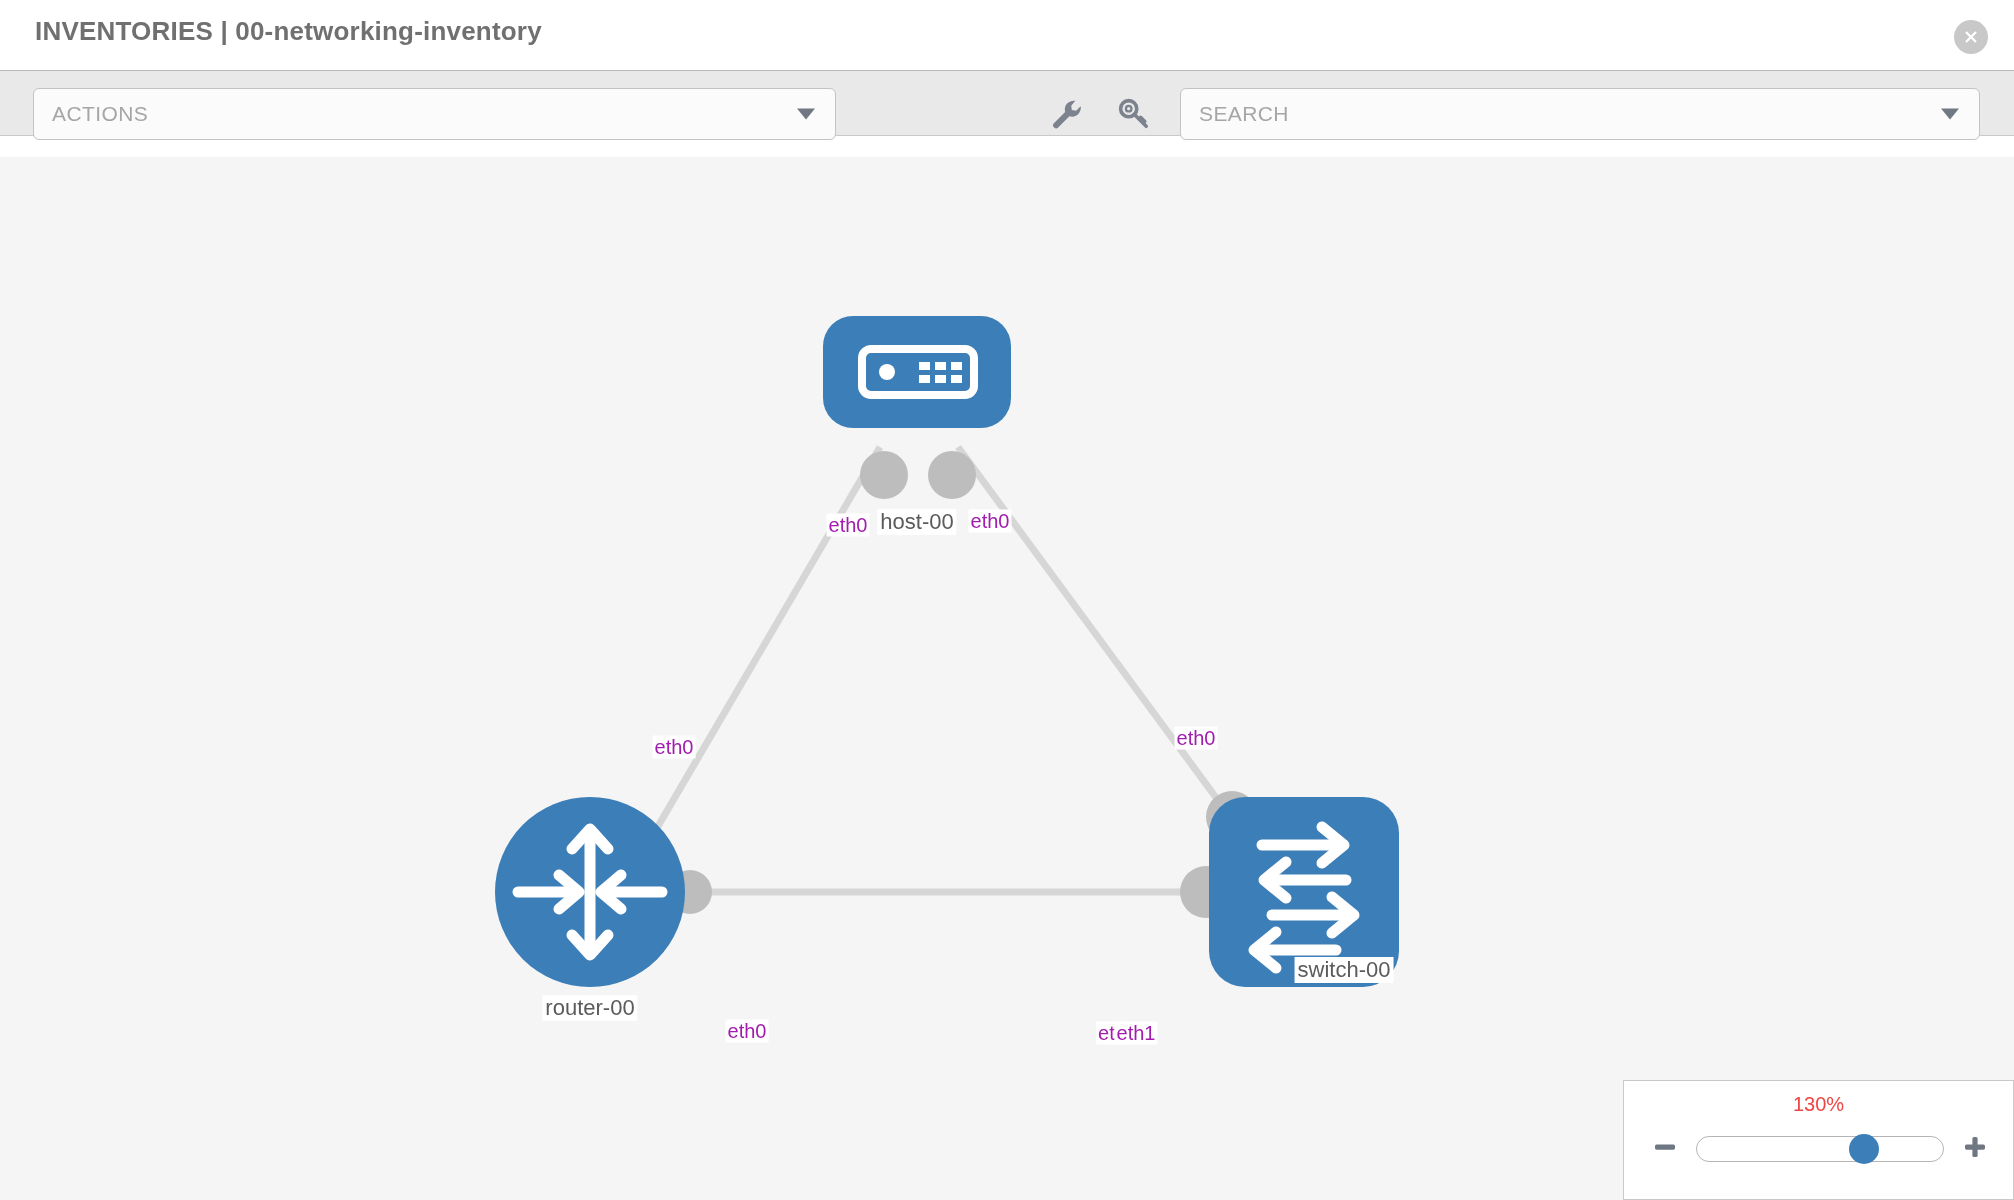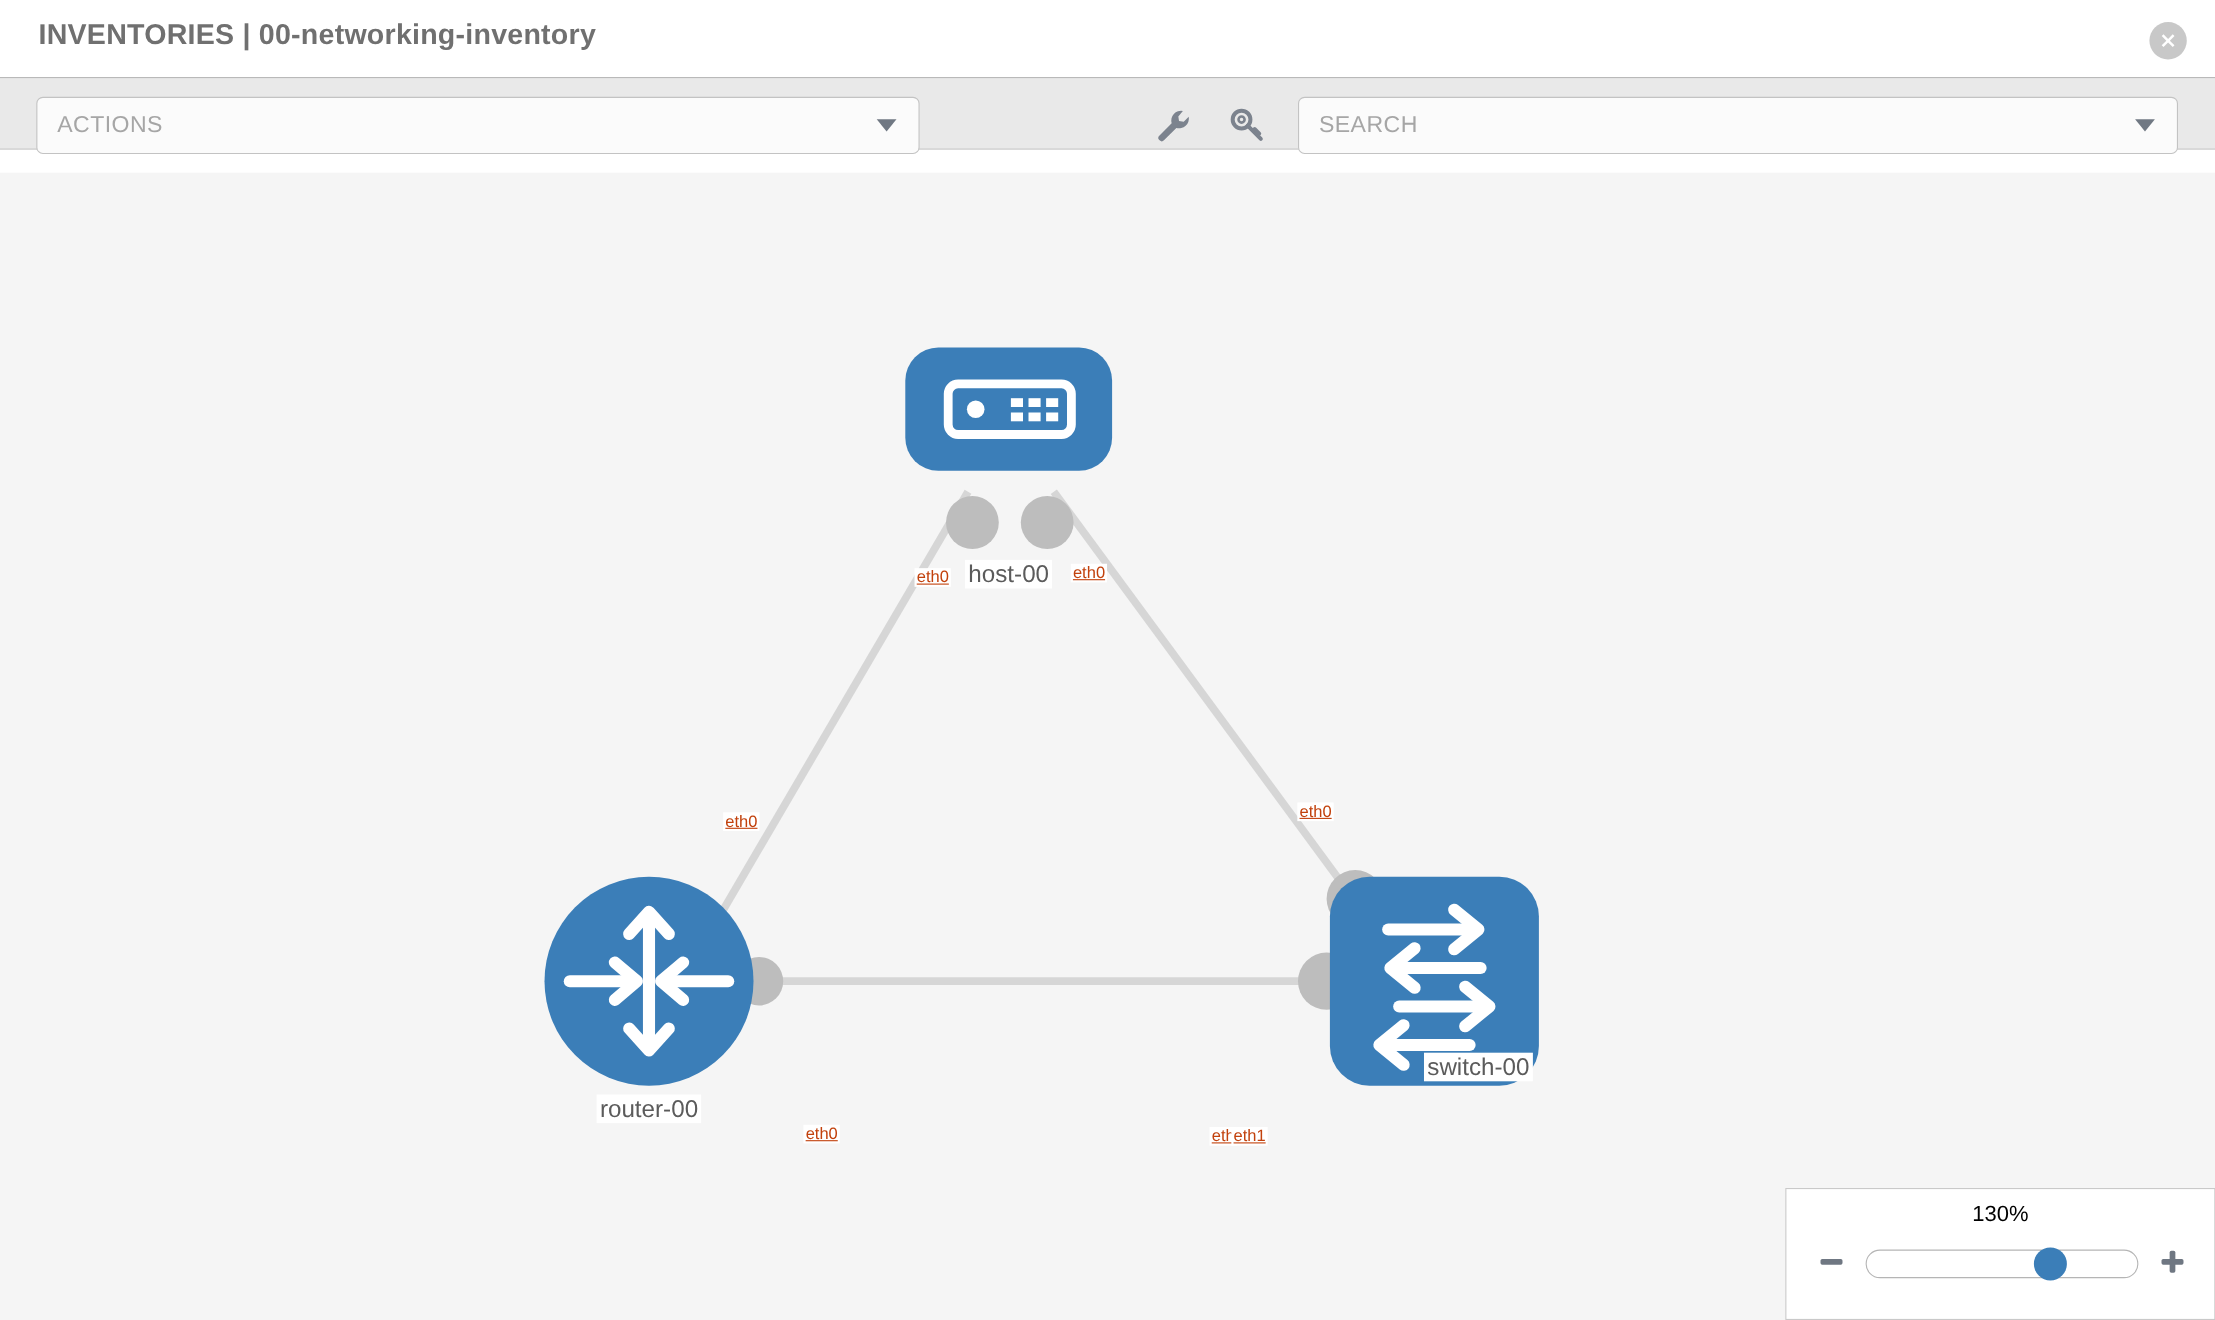--- a/index.html
+++ b/index.html
@@ -151,46 +151,45 @@
     font-size: 22px;
     color: #5b5b5b;
     background: #ffffff;
     padding: 0 3px;
     white-space: nowrap;
     transform: translateX(-50%);
   }
 
   .iface-label {
     position: absolute;
-    font-size: 15px;
-    color: #c2410c;
+    font-size: 20px;
+    color: #a21caf;
     background: #ffffff;
     padding: 0 2px;
     white-space: nowrap;
     transform: translate(-50%, -50%);
-    text-decoration: underline;
   }
 
   
   .zoom-panel {
     position: absolute;
     left: 1623px;
     top: 1080px;
     width: 391px;
     height: 120px;
     background: #ffffff;
     border: 1px solid #c9c9c9;
   }
   .zoom-value {
     position: absolute;
     top: 12px;
     left: 0; right: 0;
     text-align: center;
     font-size: 20px;
-    color: #000000;
+    color: #ef4444;
   }
   .zoom-row {
     position: absolute;
     top: 46px;
     left: 0;
     width: 391px;
     height: 44px;
     display: flex;
     align-items: center;
     justify-content: center;

